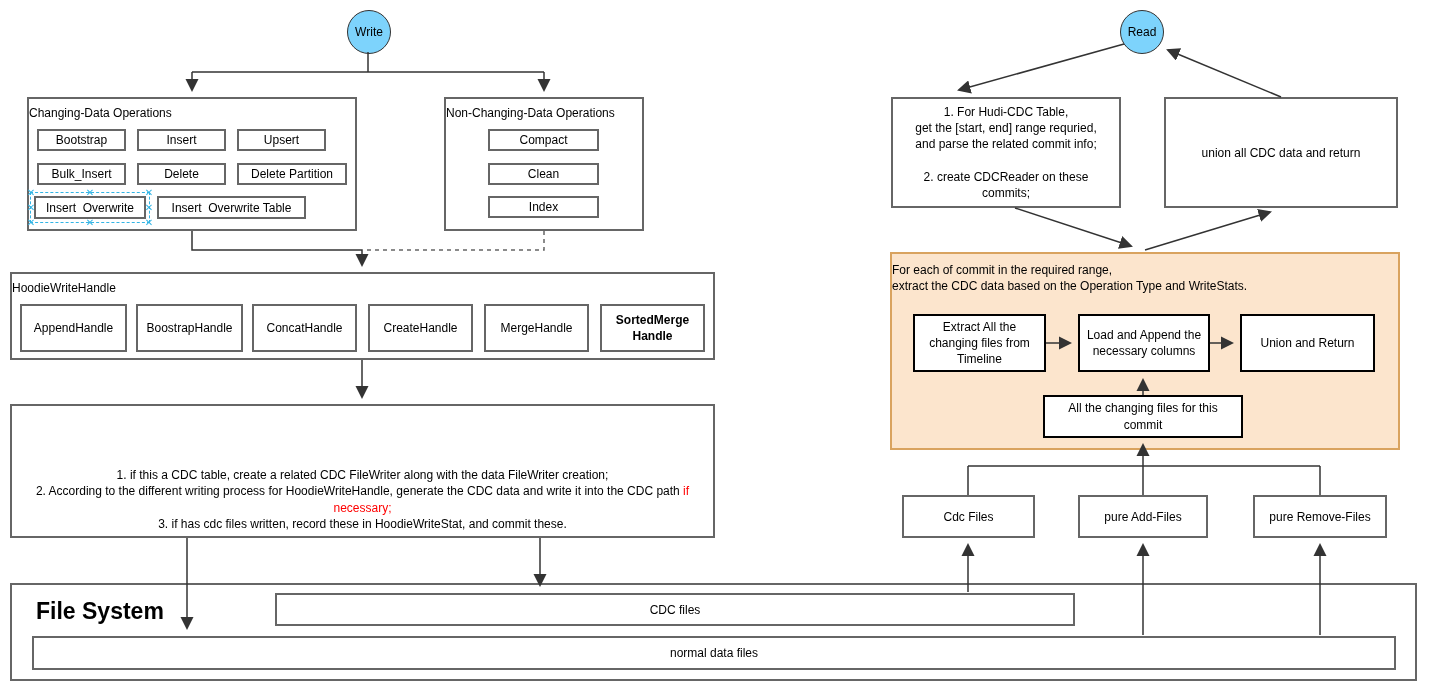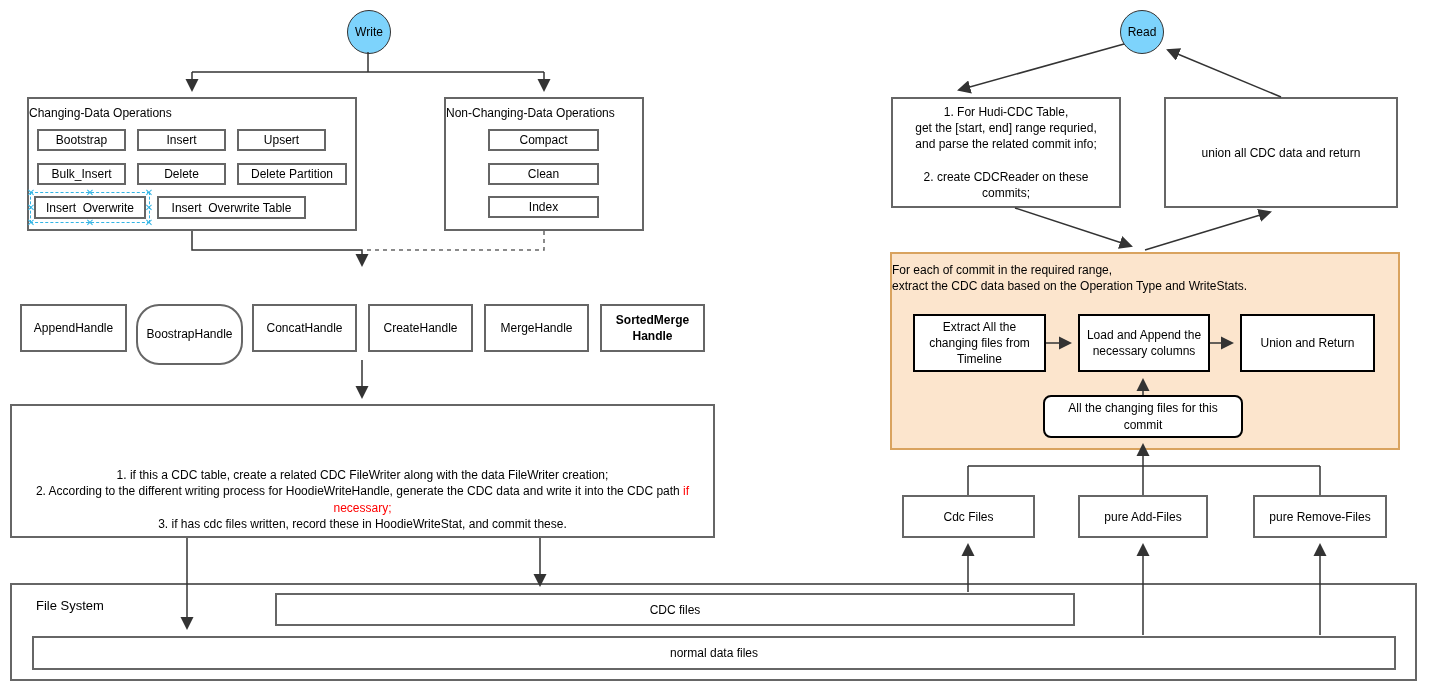--- a/index.html
+++ b/index.html
@@ -19,21 +19,21 @@
   svg.overlay{position:absolute;left:0;top:0;z-index:30;pointer-events:none;}
   .node{z-index:10;}
   .inner-node{z-index:20;}
   
   .sel-outline{position:absolute;border:1px dashed #33b5e5;box-sizing:border-box;z-index:25;}
   .sel-h{position:absolute;color:#33b5e5;font-size:10px;line-height:10px;width:10px;height:10px;
     text-align:center;font-weight:bold;}
   .steps-text{position:absolute;display:flex;flex-direction:column;justify-content:flex-end;
     text-align:center;box-sizing:border-box;padding:4px 10px;}
   .red{color:#ff0000;}
-  .fs-label{position:absolute;font-size:13px;}
+  .fs-label{position:absolute;font-size:23px;font-weight:bold;}
   .multiline{line-height:1.35;}
 </style>
 </head>
 <body>
 
 <div id="canvas">
 
   <div class="circle center node" style="left:347px;top:10px;">
     <span>Write</span>
   </div>
@@ -60,24 +60,27 @@
   <div class="sel-h" style="left:85px;top:218px;z-index:26;">✕</div>
   <div class="sel-h" style="left:144px;top:218px;z-index:26;">✕</div>
 
   <div class="box node" style="left:444px;top:97px;width:200px;height:134px;">
     <div class="title-top">Non-Changing-Data Operations</div>
   </div>
   <div class="box center btn inner-node" style="left:488px;top:129px;width:111px;height:22px;"><span>Compact</span></div>
   <div class="box center btn inner-node" style="left:488px;top:163px;width:111px;height:22px;"><span>Clean</span></div>
   <div class="box center btn inner-node" style="left:488px;top:196px;width:111px;height:22px;"><span>Index</span></div>
 
+  <div class="box node" style="left:10px;top:272px;width:705px;height:88px;">
+    <div class="title-top">HoodieWriteHandle</div>
+  </div>
   <div class="box center inner-node multiline" style="left:20px;top:304px;width:107px;height:48px;">
       <span>AppendHandle</span>
     </div>
-  <div class="box center inner-node multiline" style="left:136px;top:304px;width:107px;height:61px;border-radius:23px;">
+  <div class="box center inner-node multiline" style="left:136px;top:304px;width:107px;height:48px;">
       <span>BoostrapHandle</span>
     </div>
   <div class="box center inner-node multiline" style="left:252px;top:304px;width:105px;height:48px;">
       <span>ConcatHandle</span>
     </div>
   <div class="box center inner-node multiline" style="left:368px;top:304px;width:105px;height:48px;">
       <span>CreateHandle</span>
     </div>
   <div class="box center inner-node multiline" style="left:484px;top:304px;width:105px;height:48px;">
       <span>MergeHandle</span>
@@ -127,21 +130,21 @@
   </div>
   <div class="box blackbox center inner-node multiline" style="left:913px;top:314px;width:133px;height:58px;padding:0 8px;">
       <span>Extract All the changing files from Timeline</span>
     </div>
   <div class="box blackbox center inner-node multiline" style="left:1078px;top:314px;width:132px;height:58px;padding:0 2px;">
       <span>Load and Append the necessary columns</span>
     </div>
   <div class="box blackbox center inner-node multiline" style="left:1240px;top:314px;width:135px;height:58px;">
       <span>Union and Return</span>
     </div>
-  <div class="box blackbox center inner-node multiline" style="left:1043px;top:395px;width:200px;height:43px;padding:0 10px;border-radius:8px;">
+  <div class="box blackbox center inner-node multiline" style="left:1043px;top:395px;width:200px;height:43px;padding:0 10px;">
       <span>All the changing files for this commit</span>
     </div>
 
   <div class="box center node" style="left:902px;top:495px;width:133px;height:43px;">
       <span>Cdc Files</span>
     </div>
   <div class="box center node" style="left:1078px;top:495px;width:130px;height:43px;">
       <span>pure Add-Files</span>
     </div>
   <div class="box center node" style="left:1253px;top:495px;width:134px;height:43px;">

